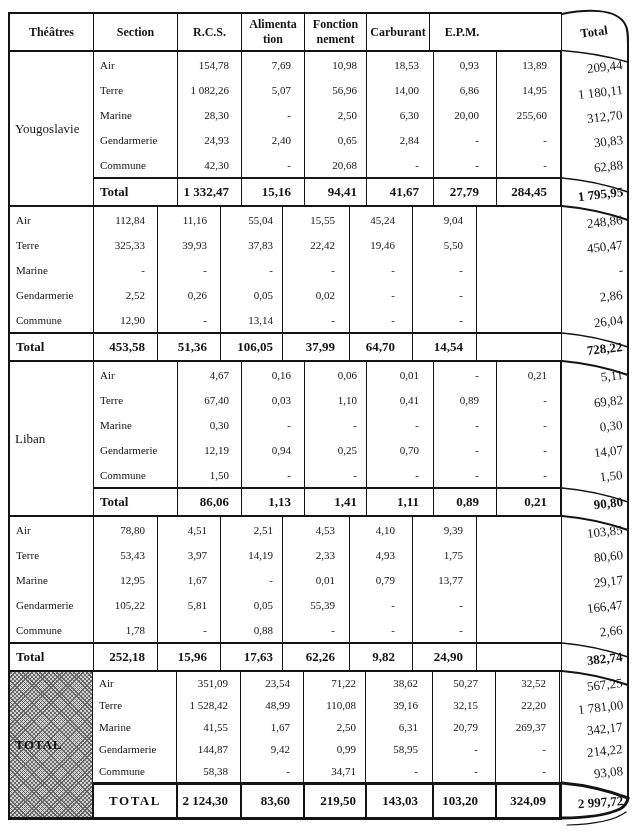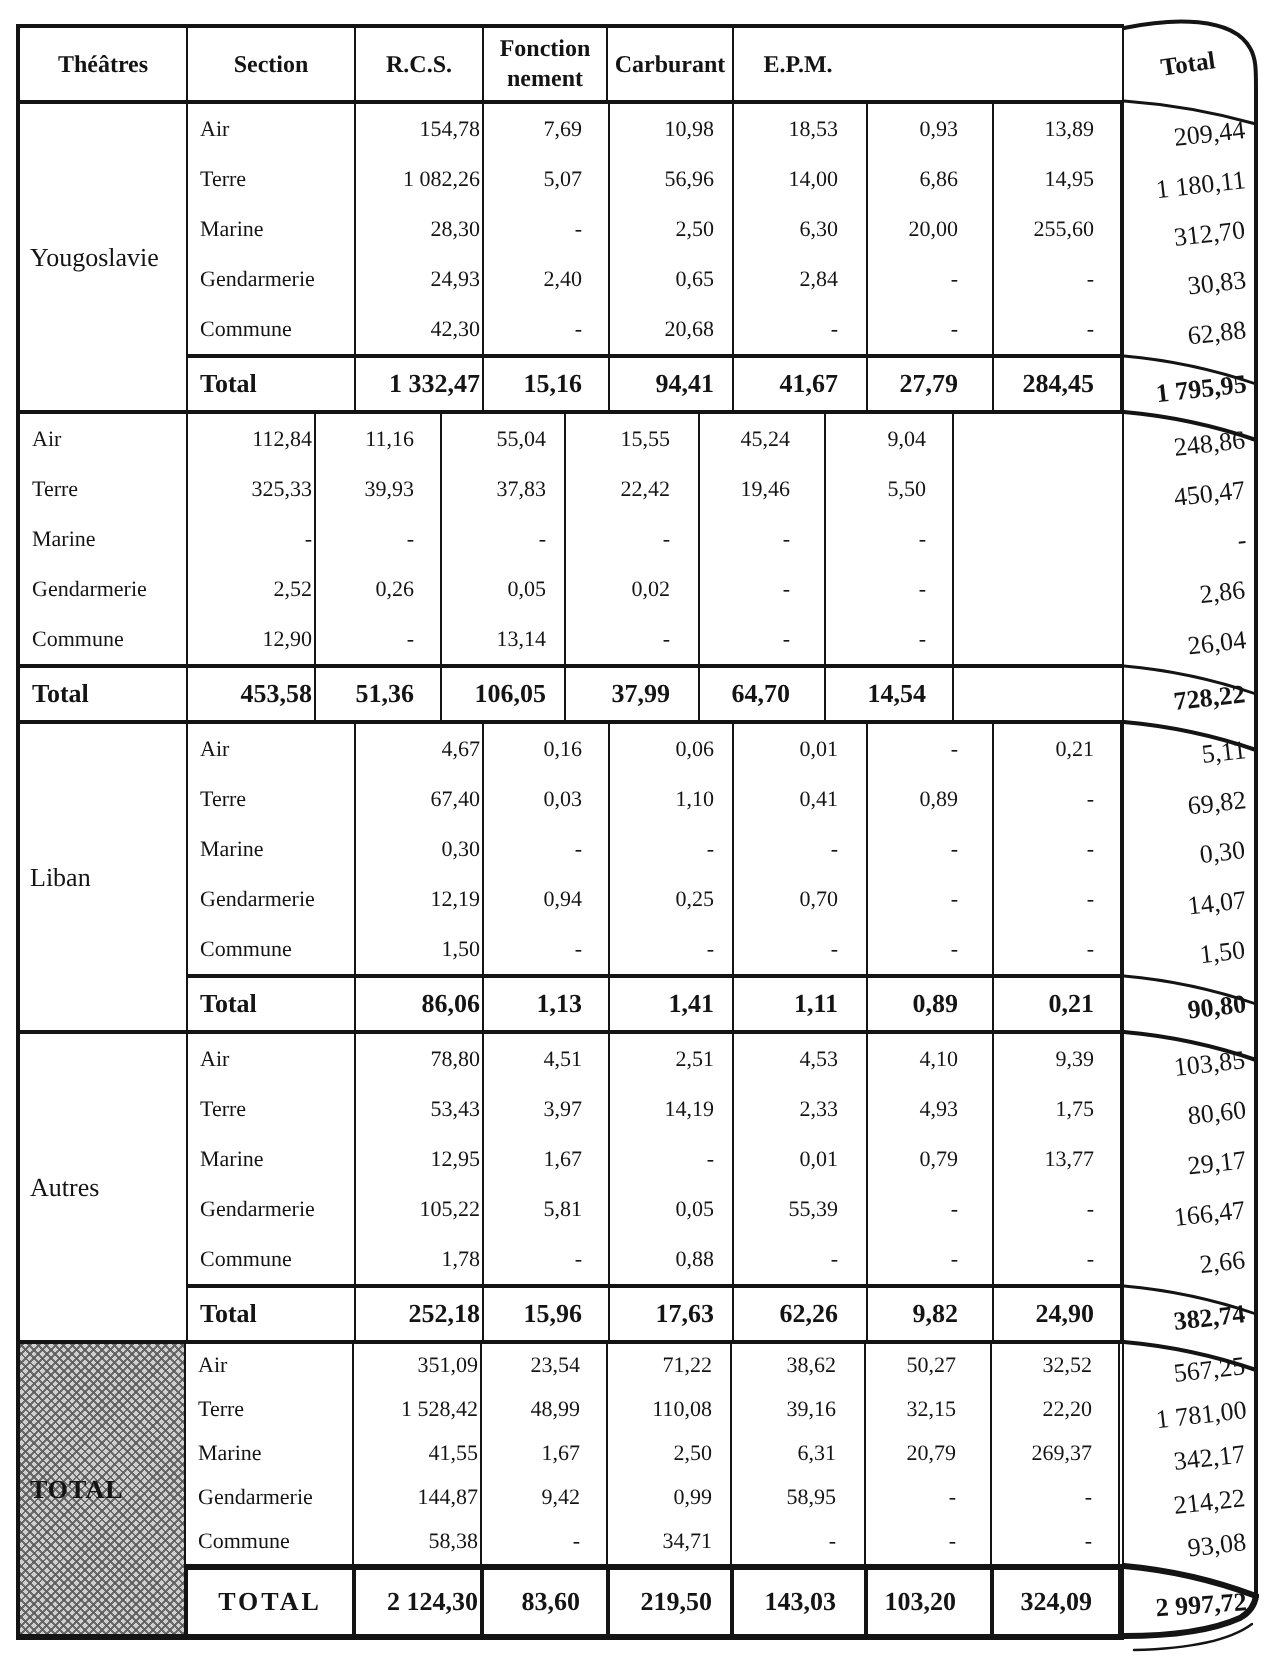--- a/index.html
+++ b/index.html
@@ -27,21 +27,21 @@
        repeating-linear-gradient(45deg,rgba(90,90,90,.85) 0 1px,transparent 1px 3px),
        repeating-linear-gradient(-45deg,rgba(90,90,90,.85) 0 1px,transparent 1px 3px),
        #cfcfcf;
      font-weight:bold;letter-spacing:.5px;line-height:1.2;}
   .gbody{flex:1;}
   .row{display:flex;height:25px;font-size:11px;}
   .compact .row{height:22px;}
   .cell{display:flex;align-items:center;border-right:1px solid #141414;box-sizing:border-box;
         justify-content:flex-end;}
   .cell.sec{justify-content:flex-start;padding-left:6px;}
-  .pad-rcs{padding-right:1px}.pad-al{padding-right:13px}.pad-fo{padding-right:9px}
+  .pad-rcs{padding-right:12px}.pad-al{padding-right:13px}.pad-fo{padding-right:9px}
   .pad-tr{padding-right:14px}.pad-ca{padding-right:17px}.pad-ep{padding-right:13px}
   .trow{display:flex;height:26px;border-top:2px solid #141414;font-weight:bold;font-size:13px;}
   .brow{display:flex;height:32px;border-top:3px solid #141414;border-left:2px solid #141414;
         margin-left:-1px;font-weight:bold;font-size:13px;}
   .brow .cell{border-right:2px solid #141414;}
   .brow .cell.sec{justify-content:center;padding-left:0;letter-spacing:1.5px;}
 
   
   .tbl-total{position:absolute;left:562px;top:12px;width:70px;height:818px;}
   .tbl-total svg{position:absolute;left:0;top:0;overflow:visible;}
@@ -55,20 +55,22 @@
 </head>
 <body>
 
 <div class="page">
 
   <div class="tbl-main">
     <div class="header-row">
       <div class="hcell w-th">Théâtres</div>
       <div class="hcell w-sec">Section</div>
       <div class="hcell w-rcs">R.C.S.</div>
+      <div class="hcell w-al">Alimenta
+tion</div>
       <div class="hcell w-fo">Fonction
 nement</div>
       <div class="hcell w-ca">Carburant</div>
       <div class="hcell w-ep">E.P.M.</div>
     </div>
     <div id="groups">
         <div class="group first">
           <div class="theatre"><span>Yougoslavie</span></div>
           <div class="gbody">
             <div class="row">
@@ -238,21 +240,20 @@
               <div class="cell w-rcs pad-rcs">86,06</div>
               <div class="cell w-al pad-al">1,13</div>
               <div class="cell w-fo pad-fo">1,41</div>
               <div class="cell w-tr pad-tr">1,11</div>
               <div class="cell w-ca pad-ca">0,89</div>
               <div class="cell w-ep pad-ep">0,21</div>
             </div>
           </div>
         </div>
         <div class="group">
-          <div class="theatre"><span>Autres</span></div>
           <div class="gbody">
             <div class="row">
               <div class="cell sec w-sec">Air</div>
               <div class="cell w-rcs pad-rcs">78,80</div>
               <div class="cell w-al pad-al">4,51</div>
               <div class="cell w-fo pad-fo">2,51</div>
               <div class="cell w-tr pad-tr">4,53</div>
               <div class="cell w-ca pad-ca">4,10</div>
               <div class="cell w-ep pad-ep">9,39</div>
             </div>

